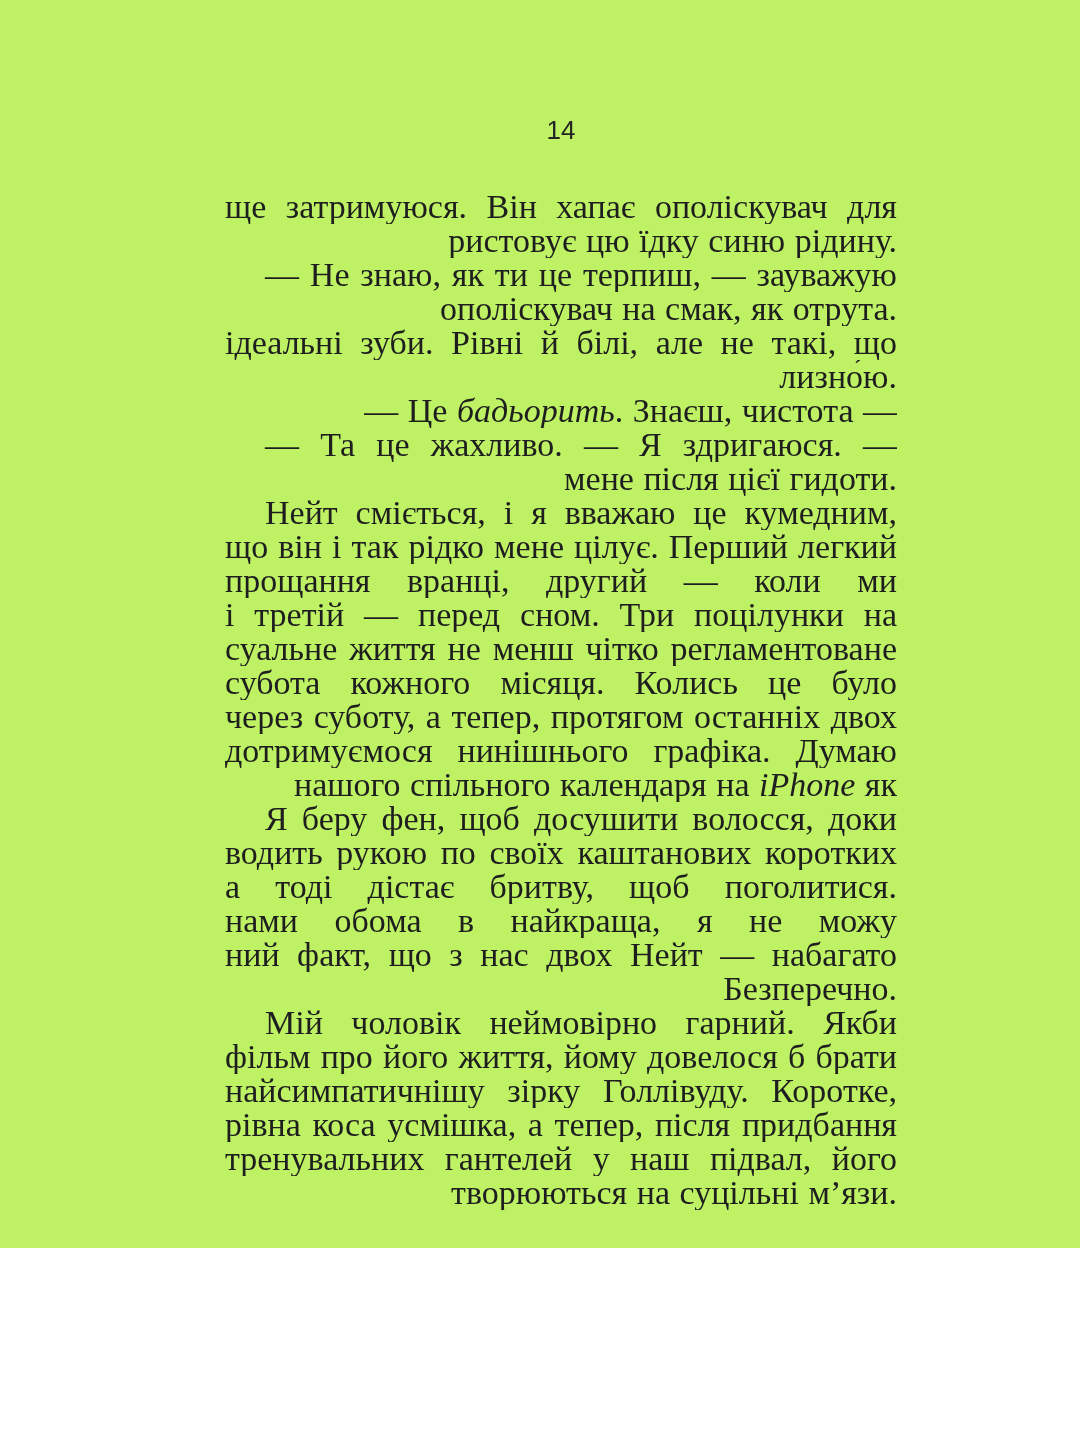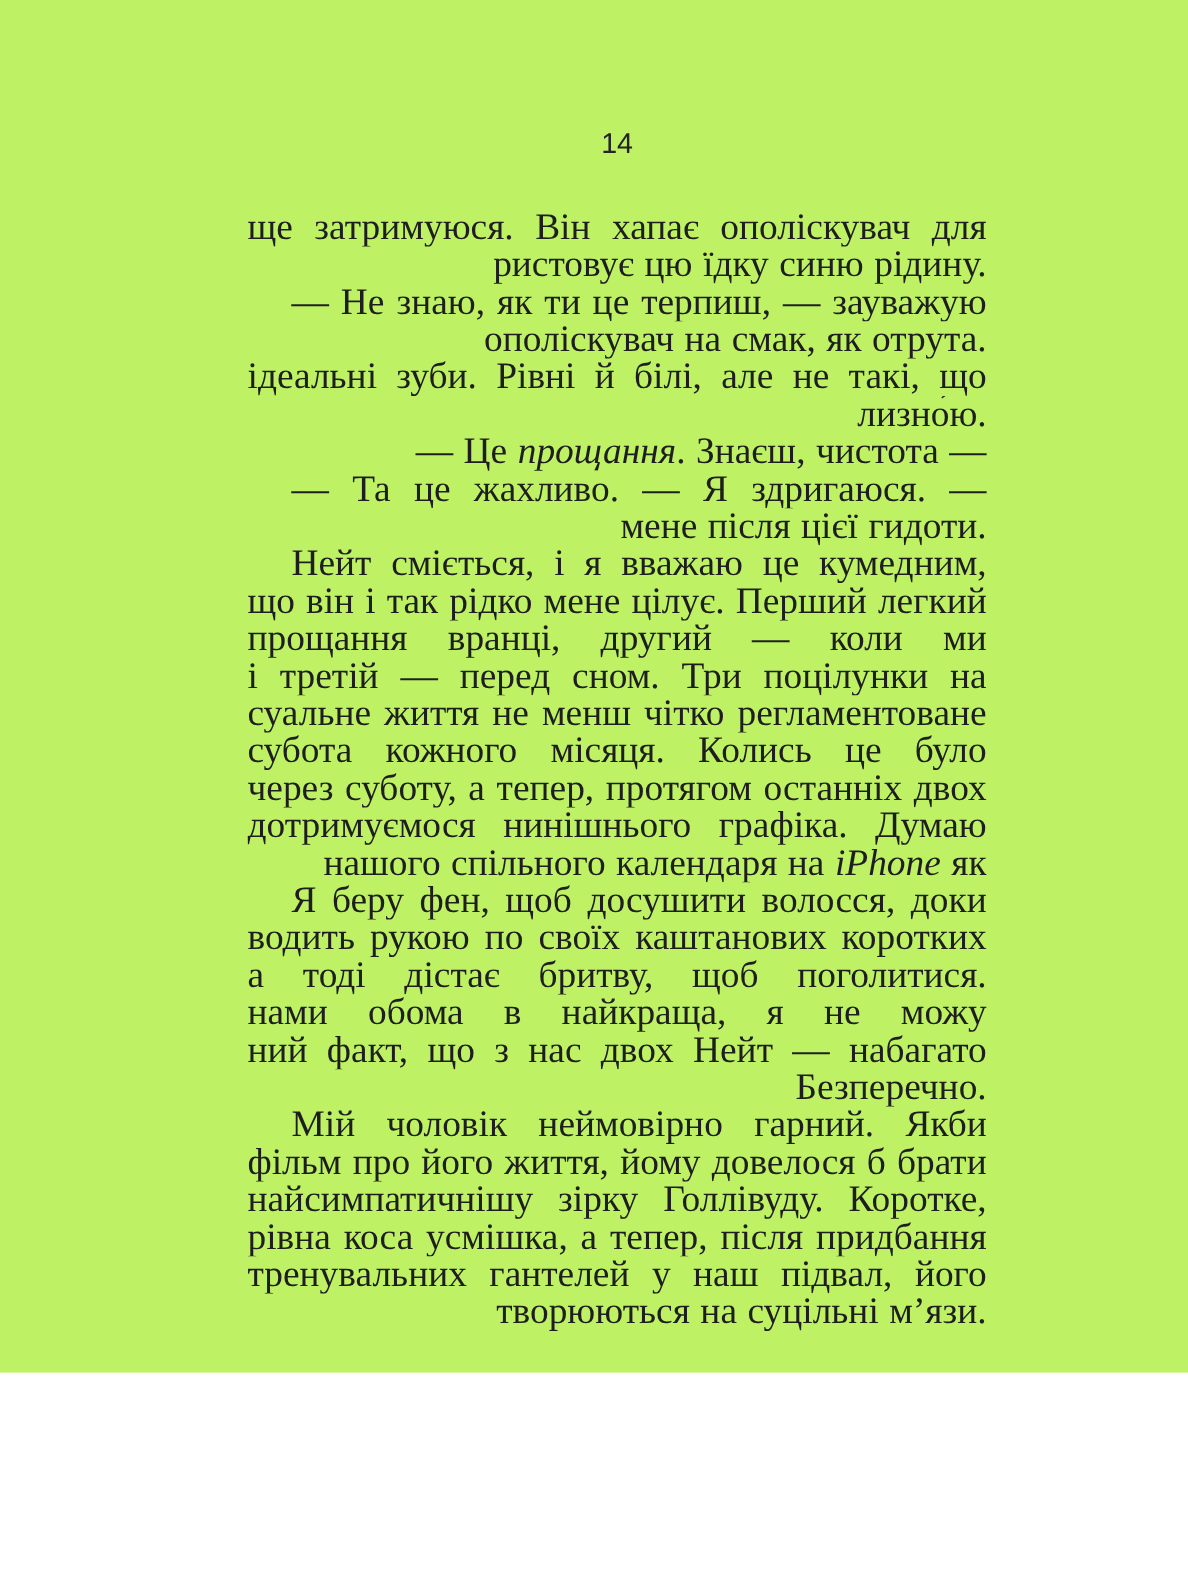--- a/index.html
+++ b/index.html
@@ -57,21 +57,21 @@
 
 <div class="page">
   <div class="page-number">14</div>
   <div class="text-block">
       <div class="line j"><span>ще затримуюся. Він хапає ополіскувач для рота й вико-</span></div>
       <div class="line"><span>ристовує цю їдку синю рідину.</span></div>
       <div class="line j ind"><span>— Не знаю, як ти це терпиш, — зауважую я. — Цей</span></div>
       <div class="line"><span>ополіскувач на смак, як отрута.</span></div>
       <div class="line j"><span>ідеальні зуби. Рівні й білі, але не такі, що ріжуть очі бі-</span></div>
       <div class="line"><span>лизно́ю.</span></div>
-      <div class="line ind"><span>— Це </span><span class="it">прощання</span><span>. Знаєш, чистота — найкраща краса.</span></div>
+      <div class="line ind"><span>— Це </span><span class="it">бадьорить</span><span>. Знаєш, чистота — найкраща краса.</span></div>
       <div class="line j ind"><span>— Та це жахливо. — Я здригаюся. — Тільки не цілуй</span></div>
       <div class="line"><span>мене після цієї гидоти.</span></div>
       <div class="line j ind"><span>Нейт сміється, і я вважаю це кумедним, коли згадати,</span></div>
       <div class="line j"><span>що він і так рідко мене цілує. Перший легкий цьом на</span></div>
       <div class="line j"><span>прощання вранці, другий — коли ми вітаємося ввечері,</span></div>
       <div class="line j"><span>і третій — перед сном. Три поцілунки на день. Наше сек-</span></div>
       <div class="line j"><span>суальне життя не менш чітко регламентоване — перша</span></div>
       <div class="line j"><span>субота кожного місяця. Колись це було щосуботи, потім</span></div>
       <div class="line j"><span>через суботу, а тепер, протягом останніх двох років, ми</span></div>
       <div class="line j"><span>дотримуємося нинішнього графіка. Думаю внести це до</span></div>

